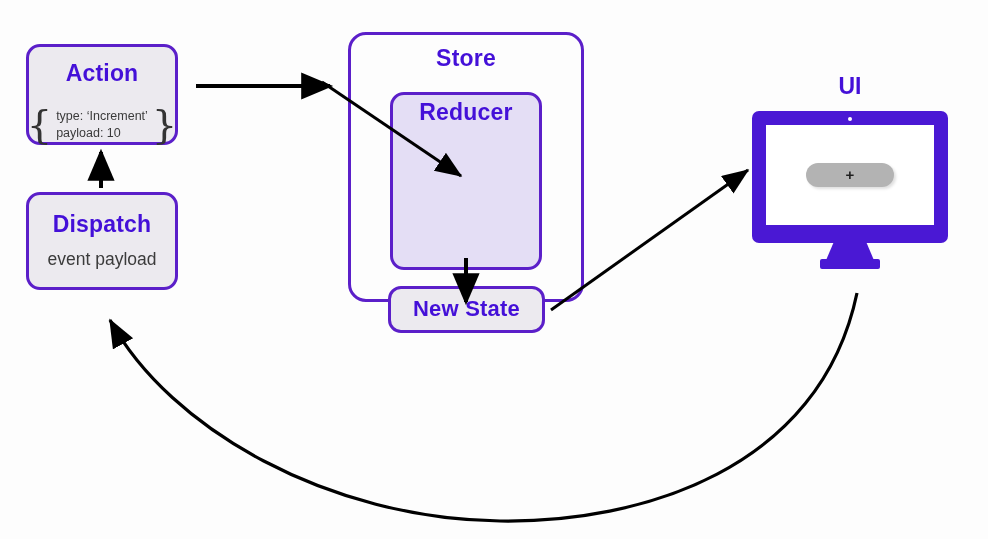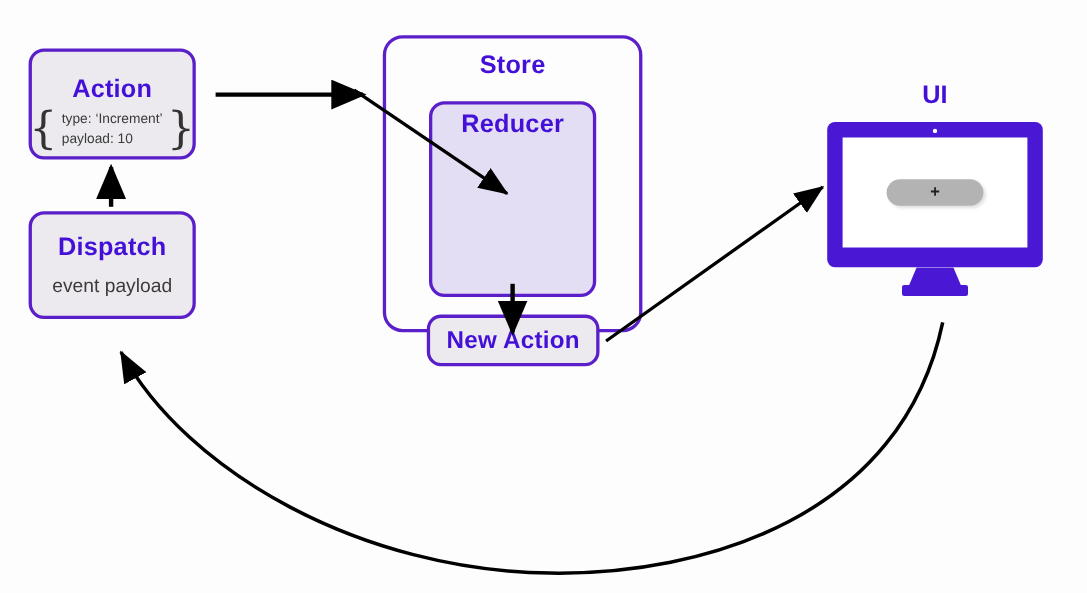--- a/index.html
+++ b/index.html
@@ -37,21 +37,21 @@
     line-height: 1.1;
   }
 
   
   #action-node {
     left: 26px;
     top: 44px;
     width: 152px;
     height: 101px;
     padding-top: 8px;
-    justify-content: center;
+    justify-content: space-between;
   }
   #action-title {
     font-size: 23px;
     margin-top: 6px;
   }
   .payload-wrap {
     display: flex;
     align-items: center;
     justify-content: center;
     margin-top: 7px;
@@ -252,21 +252,21 @@
 
   <div class="node" id="store-node">
     <div class="node-title" id="store-title">Store</div>
   </div>
 
   <div class="node" id="reducer-node">
     <div class="node-title" id="reducer-title">Reducer</div>
   </div>
 
   <div class="node" id="newstate-node">
-    <div class="node-title" id="newstate-title">New Action</div>
+    <div class="node-title" id="newstate-title">New State</div>
   </div>
 
   <div id="ui-label">UI</div>
 
   <div id="monitor">
     <div id="camera-dot"></div>
     <div id="screen">
       <button id="plus-button">+</button>
     </div>
   </div>

